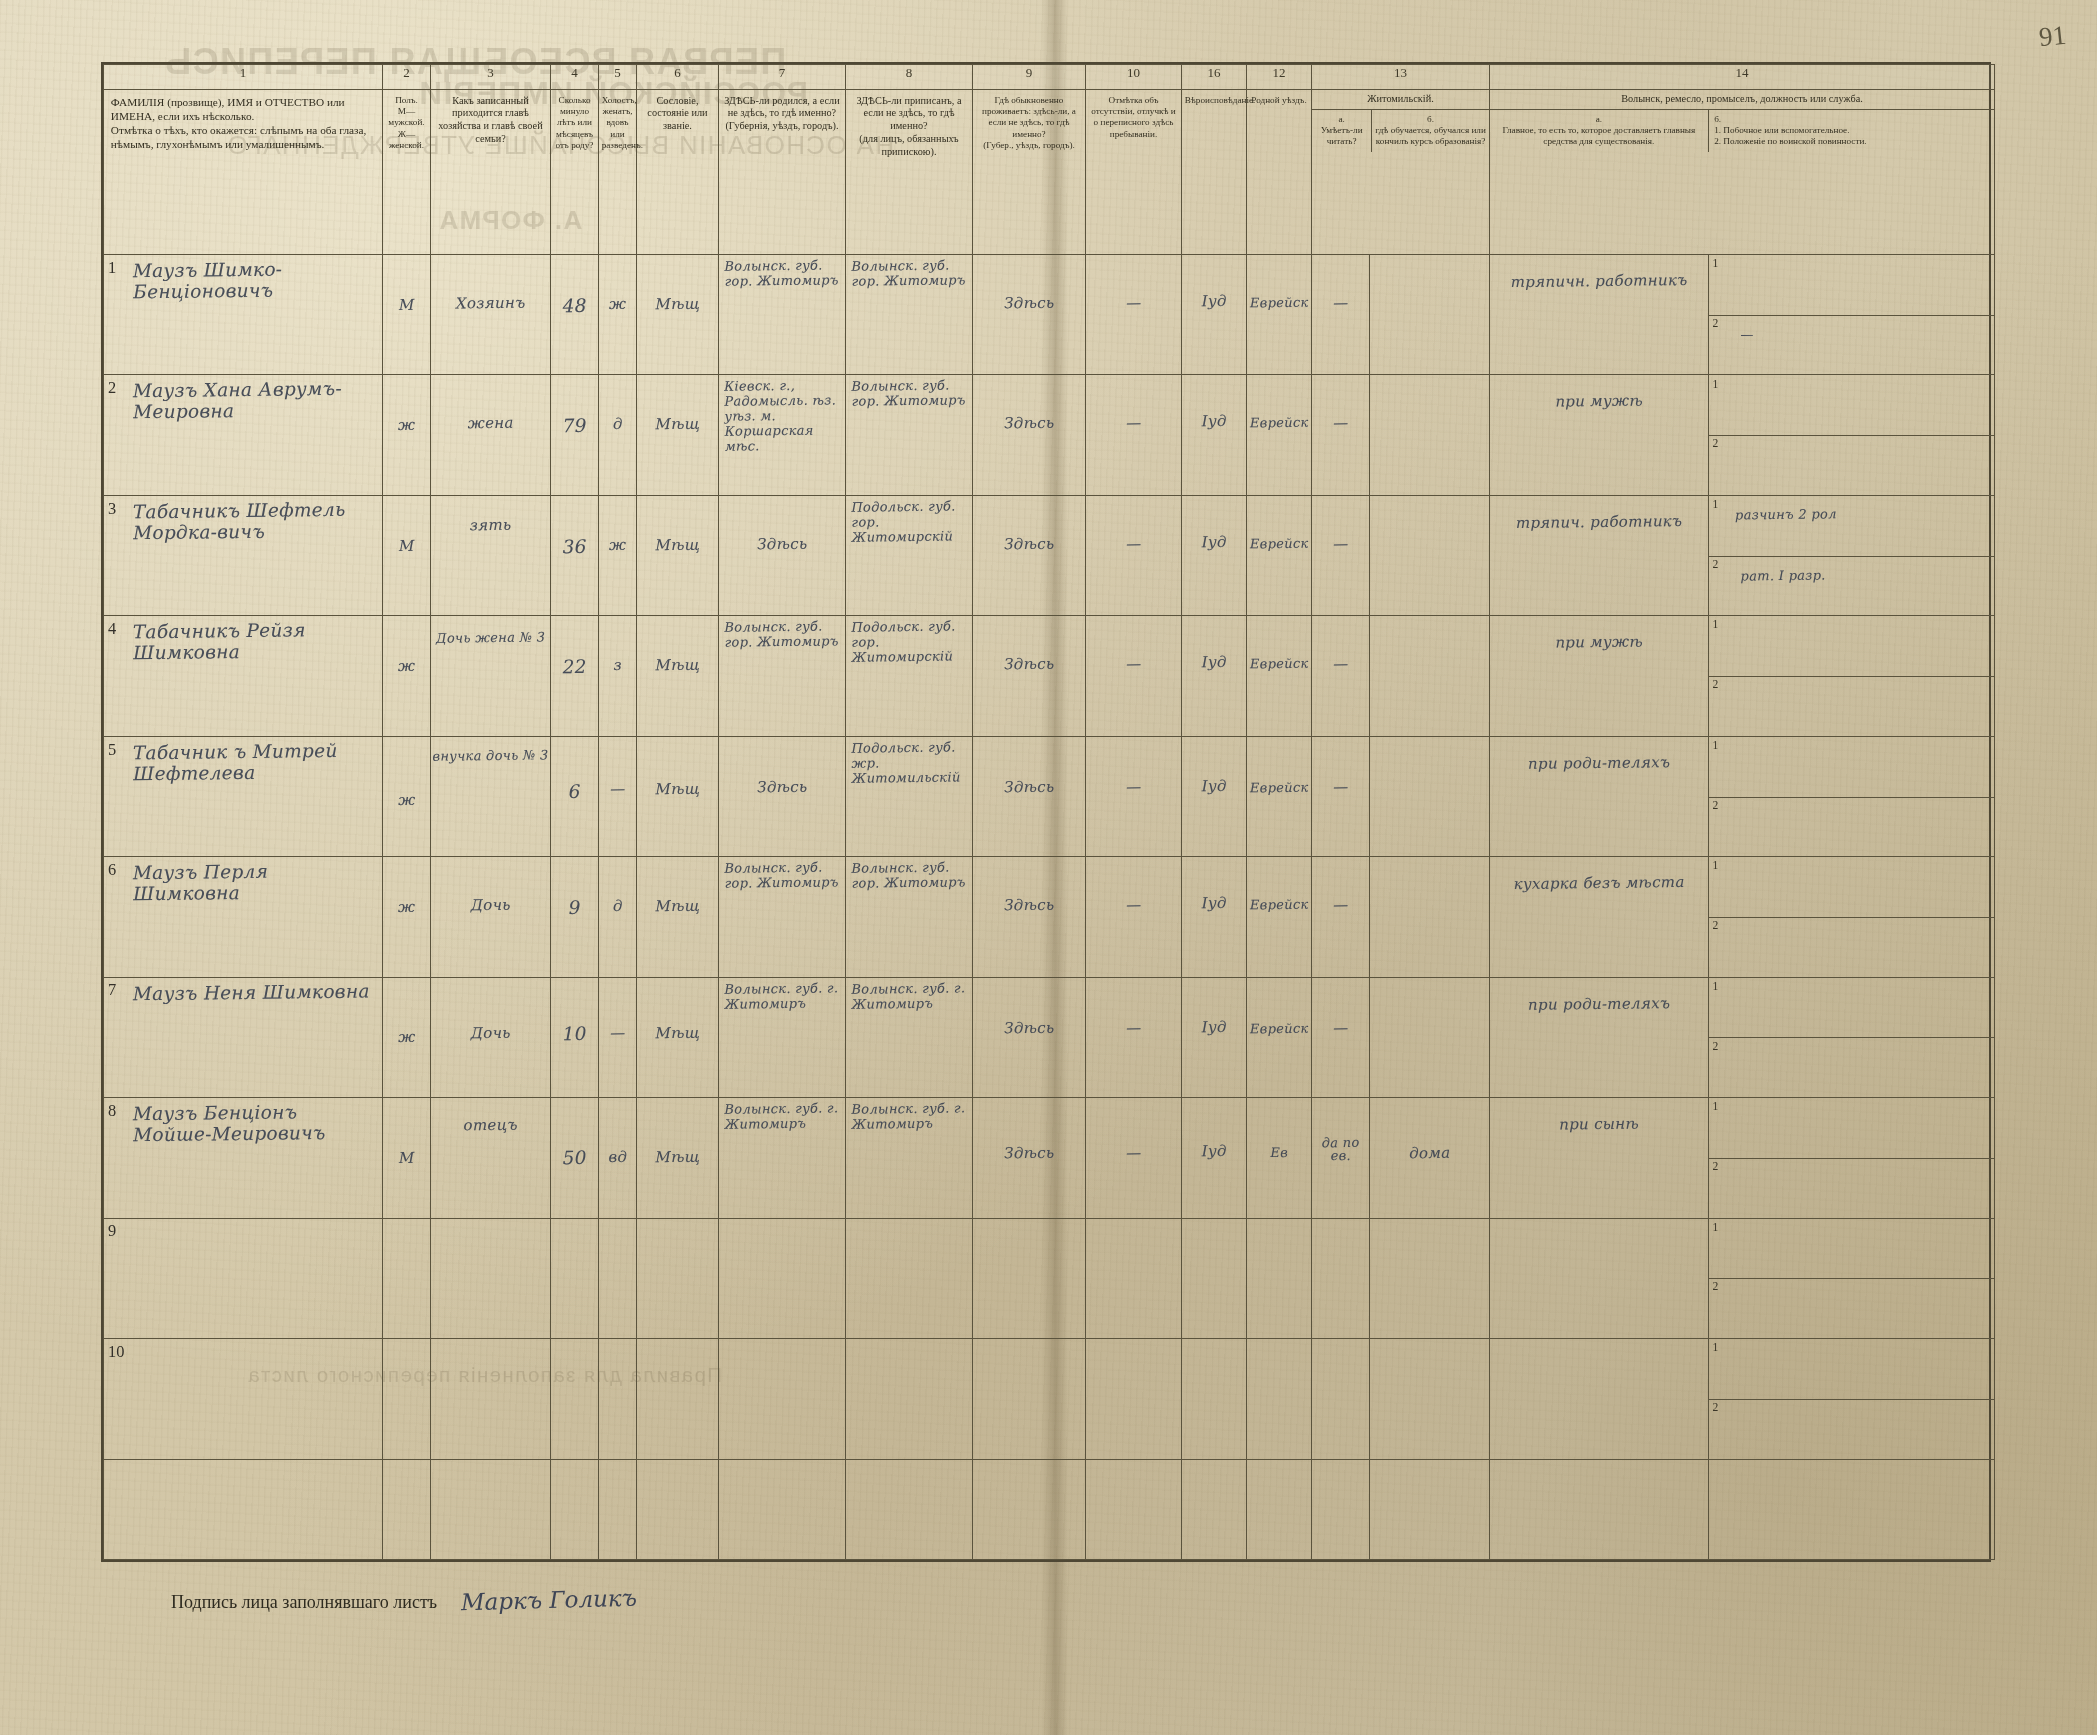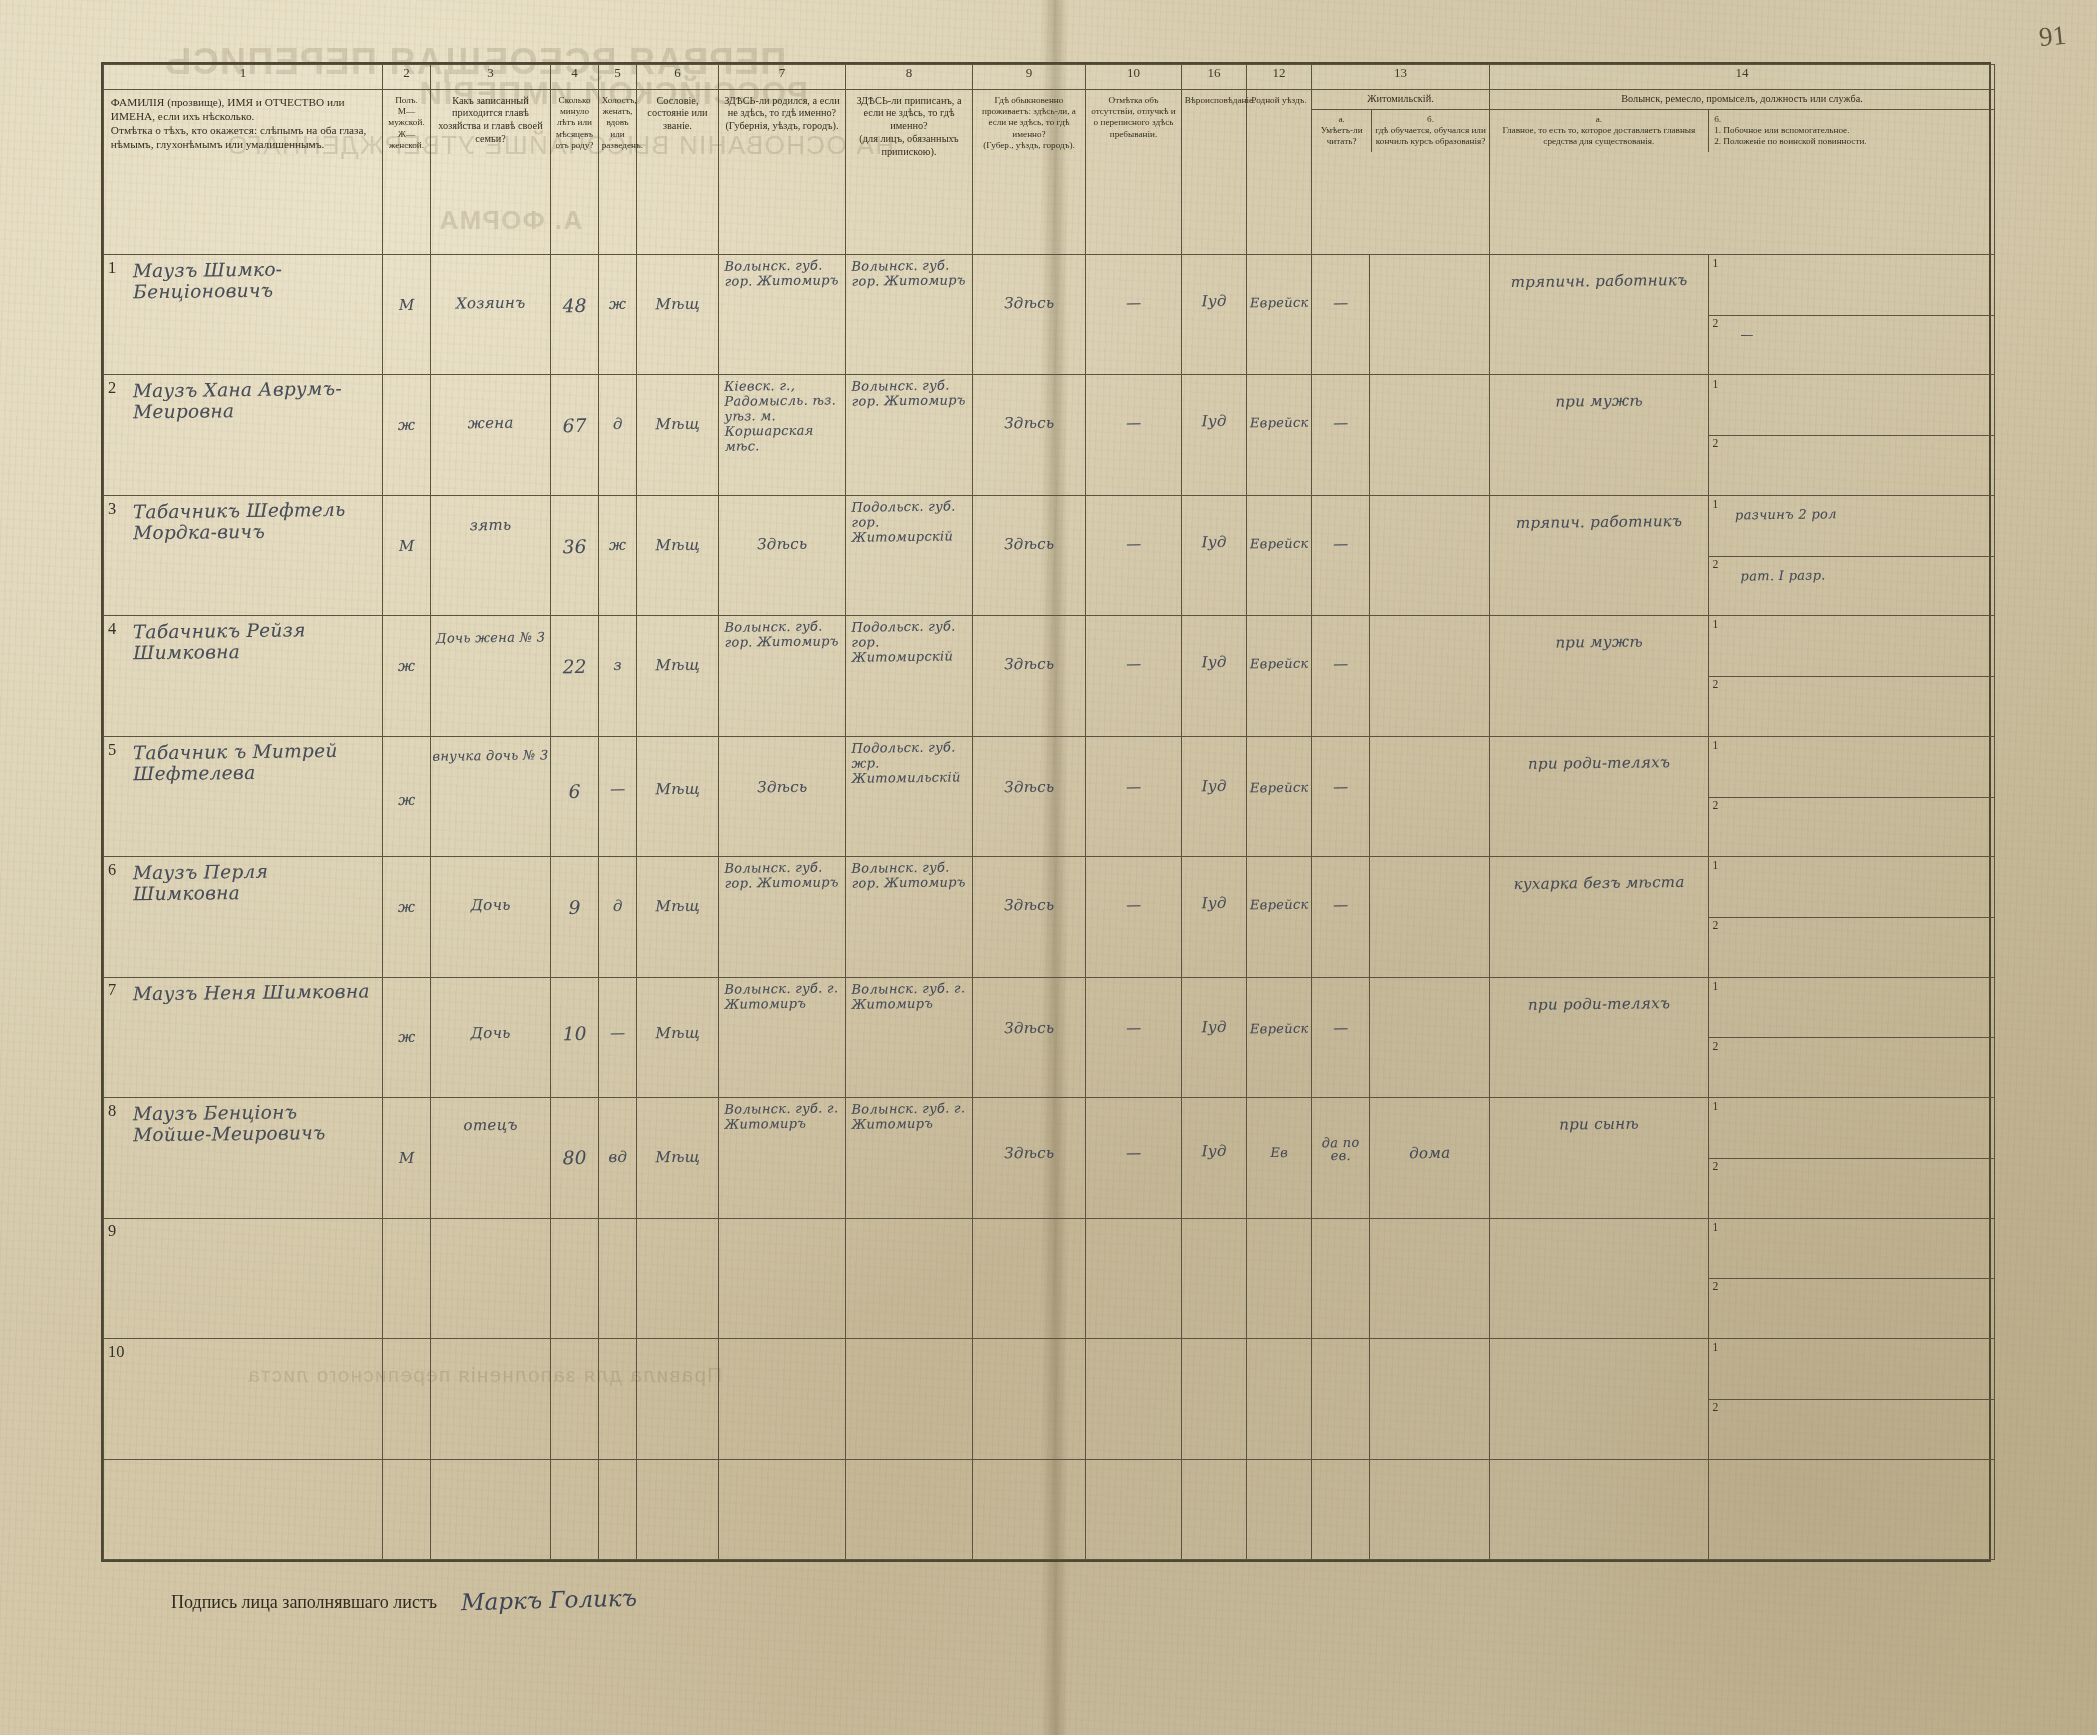--- a/index.html
+++ b/index.html
@@ -294,21 +294,21 @@
             <span class="idx">2</span>
             <span class="hw" style="padding-left:29px">Маузъ Хана Аврумъ-Меировна</span>
           </td>
     <td>
             <span class="hw c sm" style="padding-top:42px">ж</span>
           </td>
     <td>
             <span class="hw c sm" style="padding-top:40px">жена</span>
           </td>
     <td>
-            <span class="hw c" style="padding-top:40px">67</span>
+            <span class="hw c" style="padding-top:40px">79</span>
           </td>
     <td>
             <span class="hw c sm" style="padding-top:41px">д</span>
           </td>
     <td>
             <span class="hw c sm" style="padding-top:41px">Мѣщ</span>
           </td>
     <td>
             <span class="hw xs">Кіевск. г., Радомысль. ѣз. уѣз. м. Коршарская мѣс.</span>
           </td>
@@ -630,21 +630,21 @@
             <span class="idx">8</span>
             <span class="hw" style="padding-left:29px">Маузъ Бенціонъ Мойше-Меировичъ</span>
           </td>
     <td>
             <span class="hw c sm" style="padding-top:52px">М</span>
           </td>
     <td>
             <span class="hw c sm" style="padding-top:19px">отецъ</span>
           </td>
     <td>
-            <span class="hw c" style="padding-top:49px">80</span>
+            <span class="hw c" style="padding-top:49px">50</span>
           </td>
     <td>
             <span class="hw c sm" style="padding-top:51px">вд</span>
           </td>
     <td>
             <span class="hw c sm" style="padding-top:51px">Мѣщ</span>
           </td>
     <td>
             <span class="hw xs">Волынск. губ. г. Житомиръ</span>
           </td>

